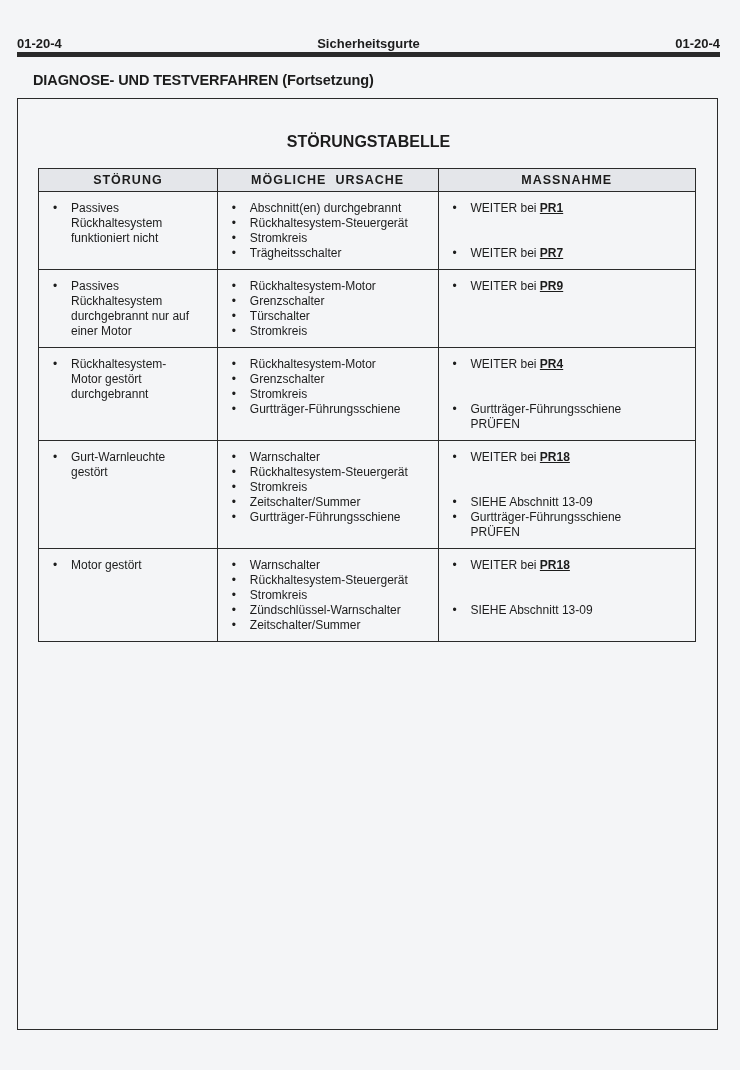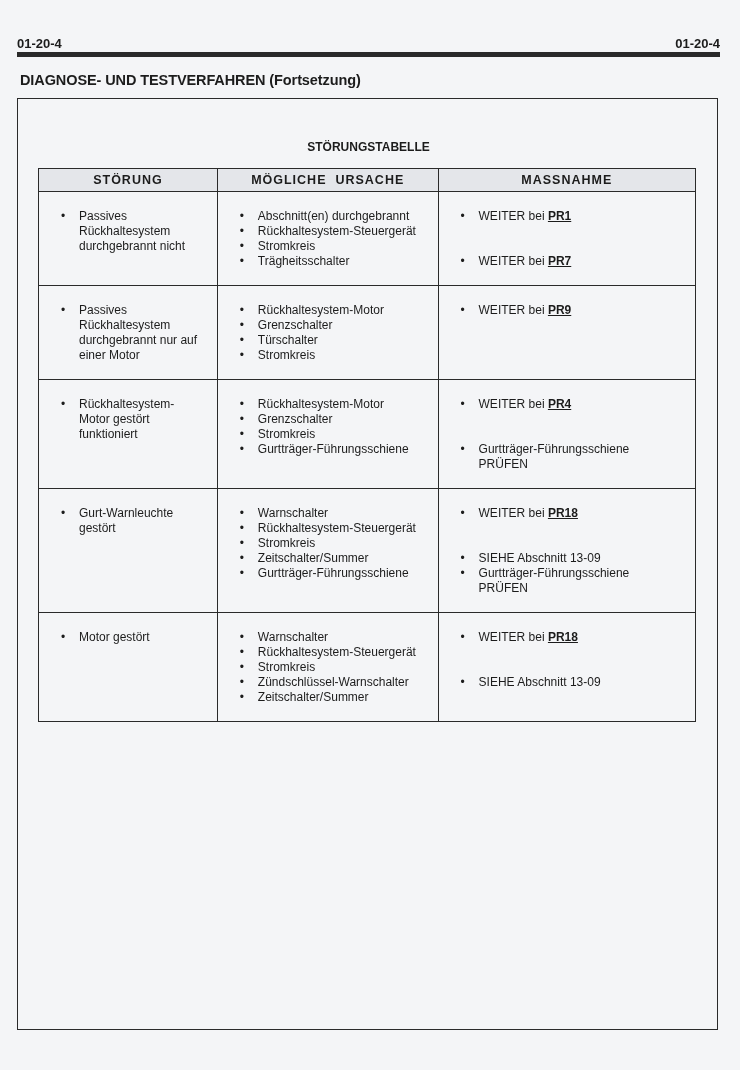--- a/index.html
+++ b/index.html
@@ -14,66 +14,67 @@
     font-size: 13px; font-weight: bold;
   }
   .page-header .left { position: absolute; left: 0; top: 0; }
   .page-header .center { position: absolute; left: 0; right: 0; top: 0; text-align: center; }
   .page-header .right { position: absolute; right: 0; top: 0; }
   .header-rule {
     position: absolute; left: 17px; width: 703px; top: 52px; height: 5px;
     background: #2a2a2a;
   }
   .section-title {
-    position: absolute; left: 20px; top: 72px;
+    position: absolute; left: 33px; top: 72px;
     font-size: 14.5px; font-weight: bold; letter-spacing: -0.1px;
   }
   .frame {
     position: absolute; left: 17px; top: 98px; width: 701px; height: 932px;
     border: 1.5px solid #2a2a2a;
     box-sizing: border-box;
   }
   .table-title {
-    position: absolute; left: 17px; width: 703px; top: 140px;
-    text-align: center; font-size: 12px; font-weight: bold;
+    position: absolute; left: 17px; width: 703px; top: 133px;
+    text-align: center; font-size: 16px; font-weight: bold;
   }
   table.fault {
     position: absolute; left: 38px; top: 168px; width: 658px;
     border-collapse: collapse;
     font-size: 12px; line-height: 15px;
   }
   table.fault th {
     background: #e4e6ea;
     font-size: 12.5px; font-weight: bold; letter-spacing: 1px;
     height: 22px; padding: 0;
     border: 1.5px solid #2a2a2a;
     text-align: center;
   }
   table.fault td {
     border: 1.5px solid #2a2a2a;
     vertical-align: top; padding: 1px 0 0 0;
   }
   col.c1 { width: 179px; }
   col.c2 { width: 221px; }
   col.c3 { width: 258px; }
-  ul.blist { list-style: none; margin: 16px; padding: 0; }
+  ul.blist { list-style: none; margin: 8px; padding: 0; }
   ul.blist li {
     position: relative; padding-left: 24px; min-height: 15px;
   }
   ul.blist li.bullet::before {
     content: "•"; position: absolute; left: 6px; top: 0;
   }
   ul.blist li.blank { height: 15px; }
   b.pr { font-weight: bold; text-decoration: underline; }
 </style>
 </head>
 <body>
 
 <div class="page-header">
   <span class="left">01-20-4</span>
+  <span class="center">Sicherheitsgurte</span>
   <span class="right">01-20-4</span>
 </div>
 <div class="header-rule"></div>
 
 <div class="section-title">DIAGNOSE- UND TESTVERFAHREN (Fortsetzung)</div>
 
 <div class="frame"></div>
 
 <div class="table-title">STÖRUNGSTABELLE</div>
 
@@ -90,21 +91,21 @@
       <th>MASSNAHME</th>
     </tr>
   </thead>
   <tbody id="tbody">
       <tr>
         <td>
           <ul class="blist">
             <li class="bullet">
               <div>Passives</div>
               <div>Rückhaltesystem</div>
-              <div>durchgebrannt nicht</div>
+              <div>funktioniert nicht</div>
             </li>
           </ul>
         </td>
         <td>
           <ul class="blist">
             <li class="bullet">Abschnitt(en) durchgebrannt</li>
             <li class="bullet">Rückhaltesystem-Steuergerät</li>
             <li class="bullet">Stromkreis</li>
             <li class="bullet">Trägheitsschalter</li>
           </ul>
@@ -142,21 +143,21 @@
             <li class="bullet"><span style="white-space: pre;">WEITER bei </span><b class="pr">PR9</b></li>
           </ul>
         </td>
       </tr>
       <tr>
         <td>
           <ul class="blist">
             <li class="bullet">
               <div>Rückhaltesystem-</div>
               <div>Motor gestört</div>
-              <div>funktioniert</div>
+              <div>durchgebrannt</div>
             </li>
           </ul>
         </td>
         <td>
           <ul class="blist">
             <li class="bullet">Rückhaltesystem-Motor</li>
             <li class="bullet">Grenzschalter</li>
             <li class="bullet">Stromkreis</li>
             <li class="bullet">Gurtträger-Führungsschiene</li>
           </ul>

